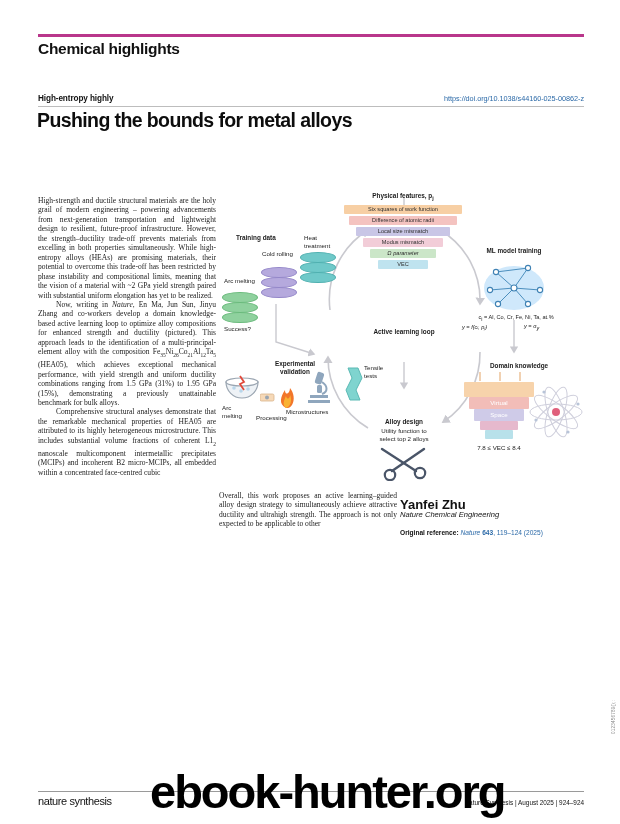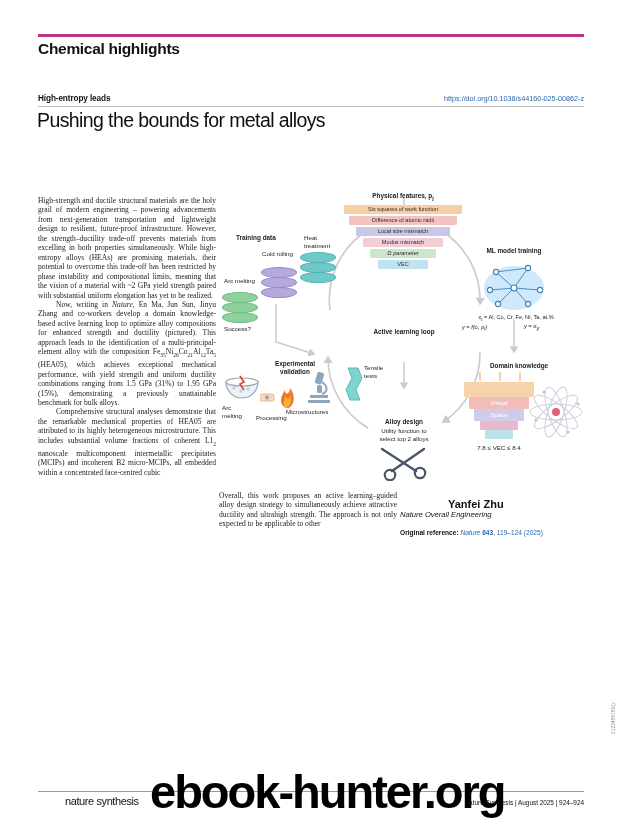--- a/index.html
+++ b/index.html
@@ -13,35 +13,35 @@
   
   .top-rule{position:absolute;left:38px;top:34px;width:546px;height:3px;background:#b9368b;}
   .sec-title{position:absolute;left:38px;top:40px;font-family:"Liberation Sans",sans-serif;
     font-weight:bold;font-size:15.5px;letter-spacing:-0.3px;color:#111;}
   .kicker{position:absolute;left:38px;top:94px;font-family:"Liberation Sans",sans-serif;
     font-weight:bold;font-size:8.2px;color:#111;letter-spacing:-0.1px;}
   .doi{position:absolute;right:36px;top:94px;font-family:"Liberation Sans",sans-serif;
     font-size:7.3px;color:#2c6aa8;letter-spacing:-0.05px;text-decoration:none;}
   .hrule{position:absolute;left:38px;top:106px;width:546px;height:0.6px;background:#bdbdbd;}
   .headline{position:absolute;left:37px;top:109px;font-family:"Liberation Sans",sans-serif;
-    font-weight:normal;font-size:19.5px;letter-spacing:-0.6px;color:#0d0d0d;}
+    font-weight:bold;font-size:19.5px;letter-spacing:-0.6px;color:#0d0d0d;}
 
   
   .col{position:absolute;font-size:7.55px;line-height:9.45px;color:#1b1b1b;
        text-align:justify;font-family:"Liberation Serif",serif;}
   #col1{left:38px;top:196px;width:178px;}
   #col2{left:219px;top:491px;width:178px;}
   #col3{left:400px;top:491px;width:180px;}
   .col p{margin:0;}
   .col p+p{text-indent:9px;}
   .it{font-style:italic;}
   sub{font-size:5.4px;}
 
-  .byline{font-family:"Liberation Sans",sans-serif;font-weight:bold;font-size:11px;
-    color:#111;margin-top:9px;margin-left:48px;}
+  .byline{font-family:"Liberation Sans",sans-serif;font-weight:bold;font-size:13px;
+    color:#111;margin-top:9px;}
   .affil{font-family:"Liberation Sans",sans-serif;font-style:italic;font-size:7.6px;
     color:#111;margin-top:1px;}
   .origref{font-family:"Liberation Sans",sans-serif;font-size:6.6px;color:#111;margin-top:8px;font-weight:bold;}
   .origref .ref{color:#2c6aa8;font-weight:normal;}
   .origref .refb{color:#2c6aa8;font-weight:bold;}
 
   
   .figure{position:absolute;left:218px;top:192px;width:368px;height:296px;}
   .fig-txt{position:absolute;font-family:"Liberation Sans",sans-serif;color:#1b1b1b;}
   .lab-b{font-weight:bold;font-size:6.4px;}
@@ -50,54 +50,54 @@
 
   .funnel-row{position:absolute;font-family:"Liberation Sans",sans-serif;font-size:5.6px;
     color:#2e2e2e;text-align:center;line-height:9px;height:9px;border-radius:1px;}
 
   .db{position:absolute;}
   .cyl{position:absolute;width:34px;height:9px;border-radius:50%/50%;}
 
   
   .foot-rule{position:absolute;left:38px;top:791px;width:546px;height:0.7px;background:#9a9a9a;}
   .brand{position:absolute;left:38px;top:795px;font-family:"Liberation Sans",sans-serif;
-    font-size:11px;color:#111;letter-spacing:-0.4px;margin-left:27px;}
+    font-size:11px;color:#111;letter-spacing:-0.4px;}
   .foot-right{position:absolute;right:36px;top:799px;font-family:"Liberation Sans",sans-serif;
     font-size:6.4px;color:#111;}
   .side-note{position:absolute;right:4px;top:700px;font-family:"Liberation Sans",sans-serif;
     font-size:4.6px;color:#8b8b8b;writing-mode:vertical-rl;transform:rotate(180deg);
     letter-spacing:0.2px;white-space:nowrap;}
   .watermark{position:absolute;left:150px;top:764px;font-family:"Liberation Sans",sans-serif;
     font-weight:bold;font-size:47px;color:#000;letter-spacing:-2px;white-space:nowrap;}
 </style>
 </head>
 <body>
 
 <div class="page">
 
   <div class="top-rule"></div>
   <div class="sec-title">Chemical highlights</div>
-  <div class="kicker">High-entropy leads</div>
+  <div class="kicker">High-entropy highly</div>
   <a class="doi" href="#">https://doi.org/10.1038/s44160-025-00862-z</a>
   <div class="hrule"></div>
   <div class="headline">Pushing the bounds for metal alloys</div>
 
   <div class="col" id="col1">
     <p>High-strength and ductile structural materials are the holy grail of modern engineering – powering advancements from next-generation transportation and lightweight design to resilient, future-proof infrastructure. However, the strength–ductility trade-off prevents materials from excelling in both properties simultaneously. While high-entropy alloys (HEAs) are promising materials, their potential to overcome this trade-off has been restricted by phase instability and compositional limits, meaning that the vision of a material with ~2 GPa yield strength paired with substantial uniform elongation has yet to be realized.</p>
     <p><span style="display:inline-block;width:9px"></span><span>Now, writing in </span><span class="it">Nature</span><span>, En Ma, Jun Sun, Jinyu Zhang and co-workers develop a domain knowledge-based active learning loop to optimize alloy compositions for enhanced strength and ductility (pictured). This approach leads to the identification of a multi-principal-element alloy with the composition Fe</span><sub>35</sub><span>Ni</span><sub>26</sub><span>Co</span><sub>21</sub><span>Al</span><sub>12</sub><span>Ta</span><sub>5</sub><span> (HEA05), which achieves exceptional mechanical performance, with yield strength and uniform ductility combinations ranging from 1.5 GPa (31%) to 1.95 GPa (15%), demonstrating a previously unattainable benchmark for bulk alloys.</span></p>
     <p><span style="display:inline-block;width:9px"></span><span>Comprehensive structural analyses demonstrate that the remarkable mechanical properties of HEA05 are attributed to its highly heterogeneous microstructure. This includes substantial volume fractions of coherent L1</span><sub>2</sub><span> nanoscale multicomponent intermetallic precipitates (MCIPs) and incoherent B2 micro-MCIPs, all embedded within a concentrated face-centred cubic</span></p>
   </div>
 
   <div class="col" id="col2">
     <p>Overall, this work proposes an active learning–guided alloy design strategy to simultaneously achieve attractive ductility and ultrahigh strength. The approach is not only expected to be applicable to other</p>
   </div>
 
   <div class="col" id="col3">
     <div class="byline">Yanfei Zhu</div>
-    <div class="affil">Nature Overall Engineering</div>
+    <div class="affil">Nature Chemical Engineering</div>
     <div class="origref"><span>Original reference:</span> <span class="ref it">Nature</span> <span class="refb">643</span><span class="ref">, 119–124 (2025)</span></div>
   </div>
 
   <div class="figure">
 
     <svg width="368" height="296" style="position:absolute;left:0;top:0">
       <defs>
         <marker id="ah" markerWidth="6" markerHeight="6" refX="4" refY="3" orient="auto">
           <path d="M0,0 L5,3 L0,6 z" fill="#c9c9cf"></path>
         </marker>

